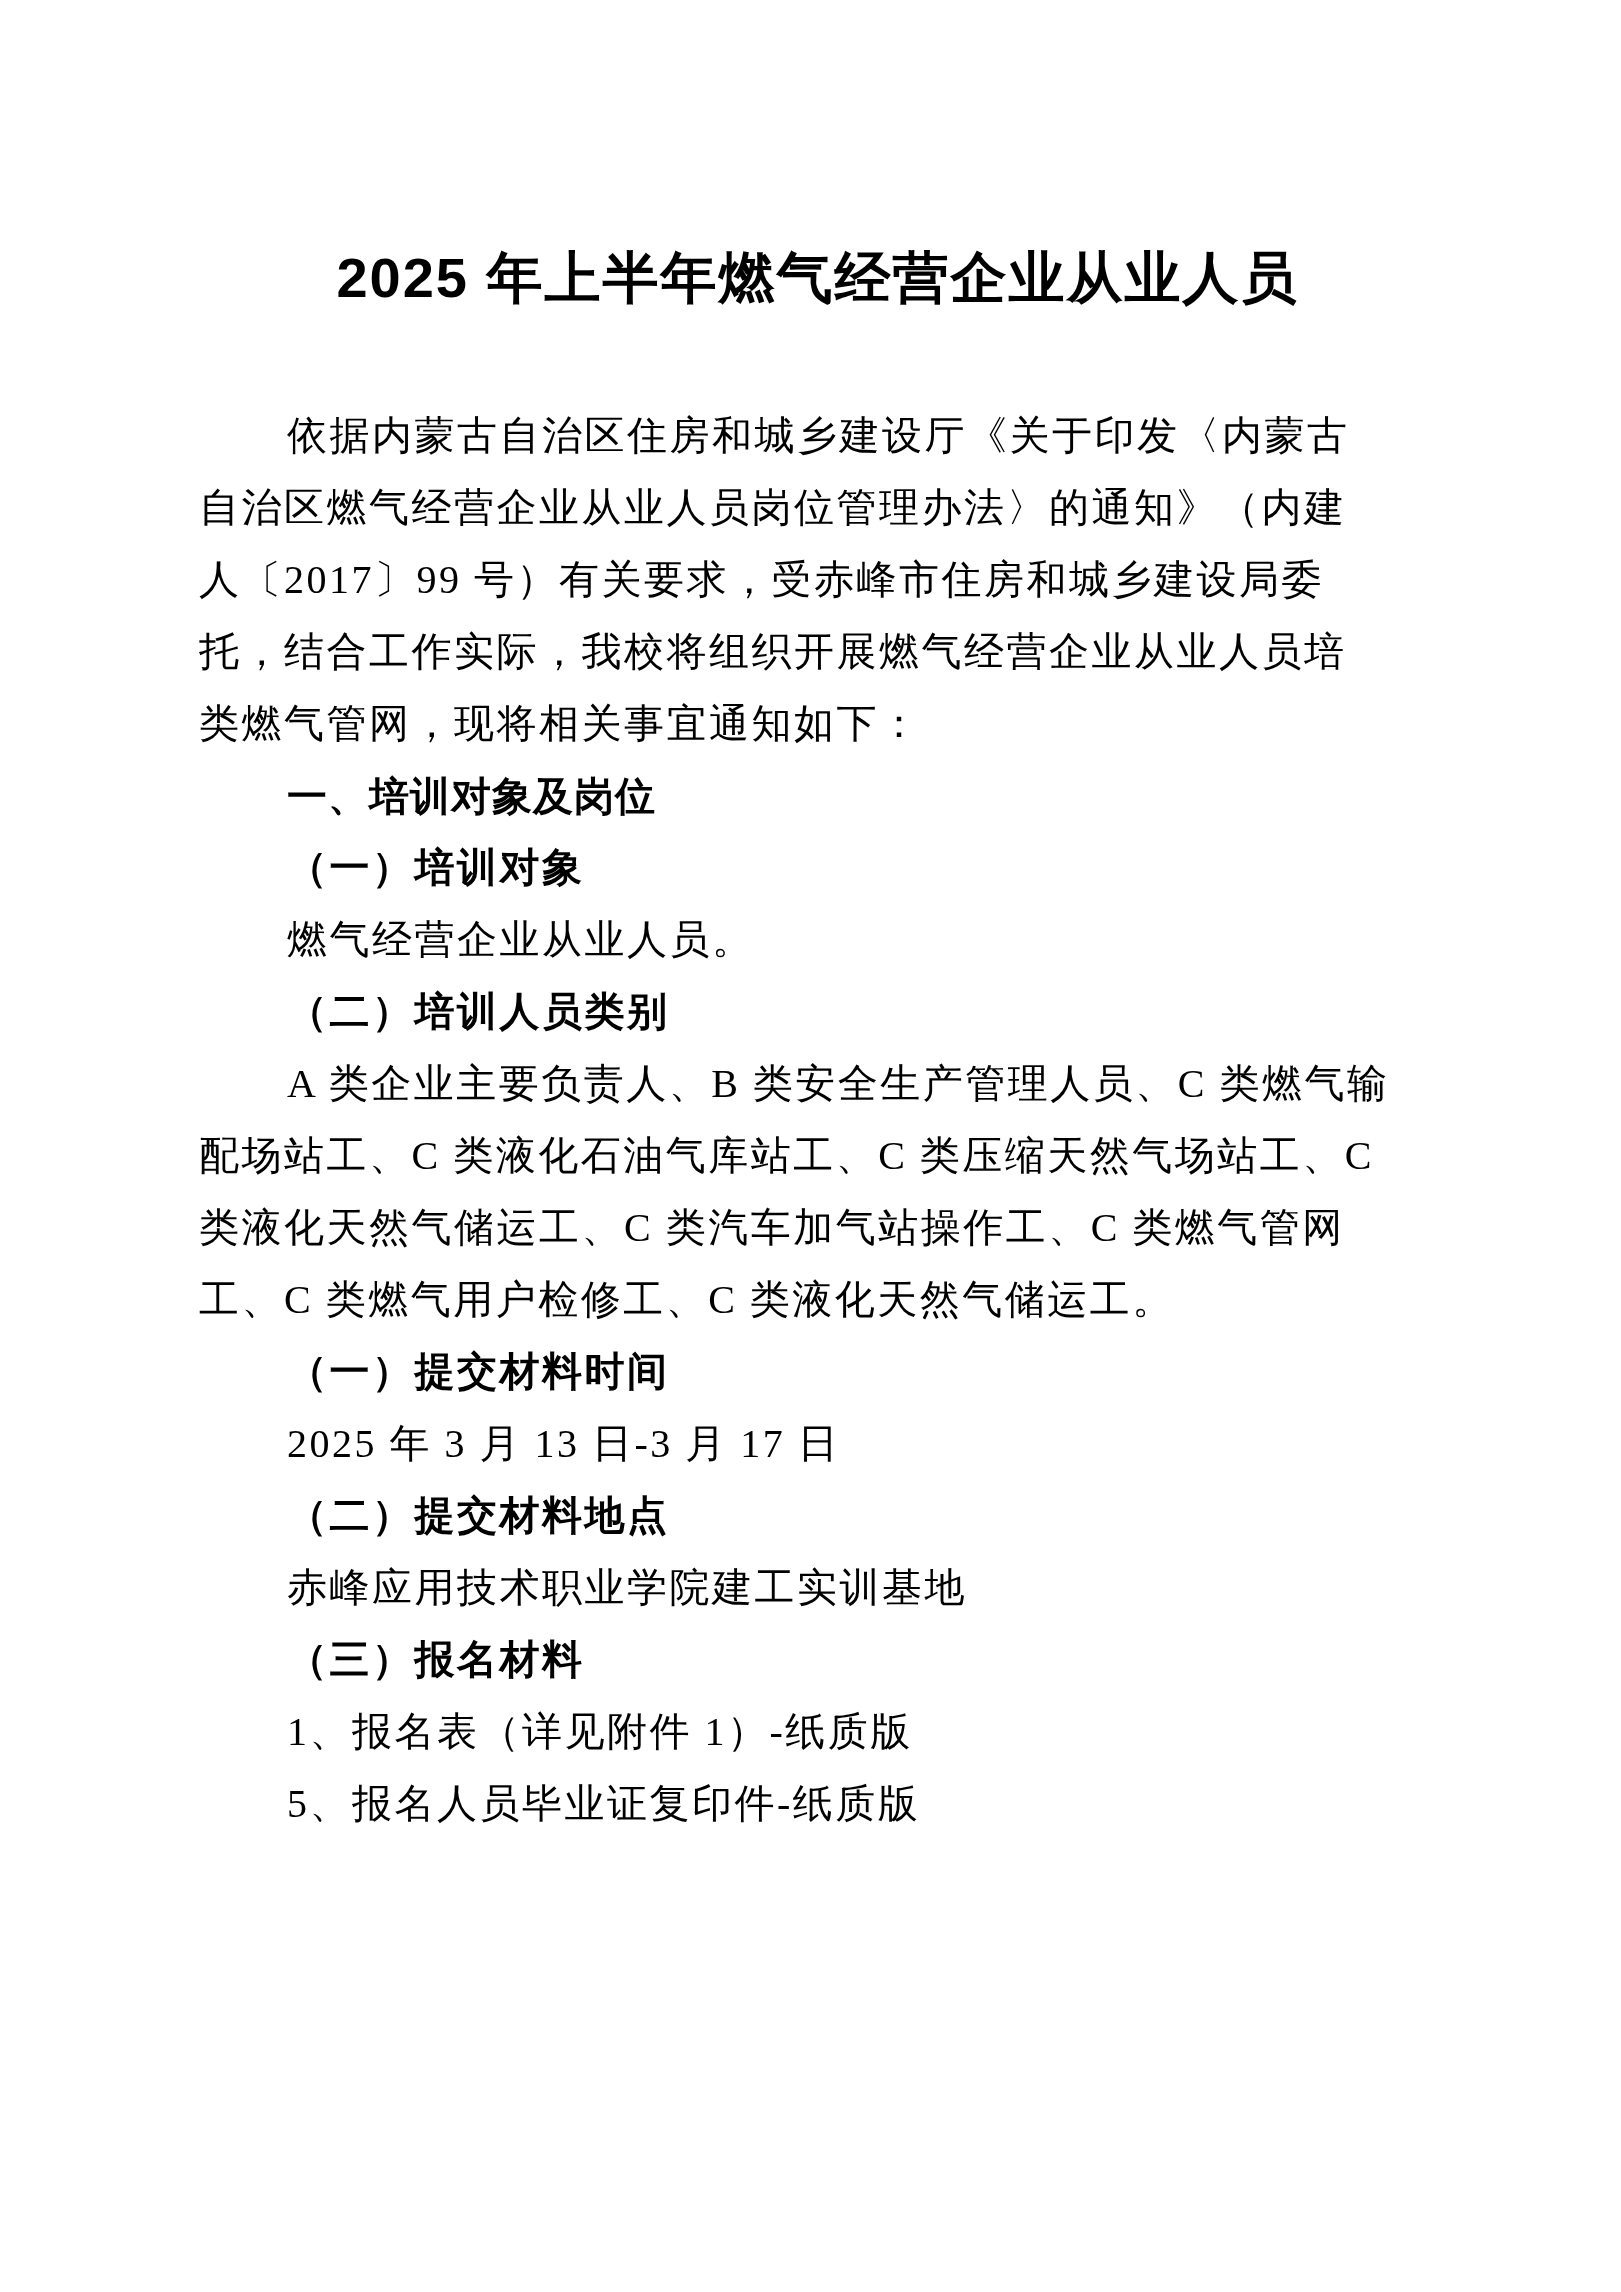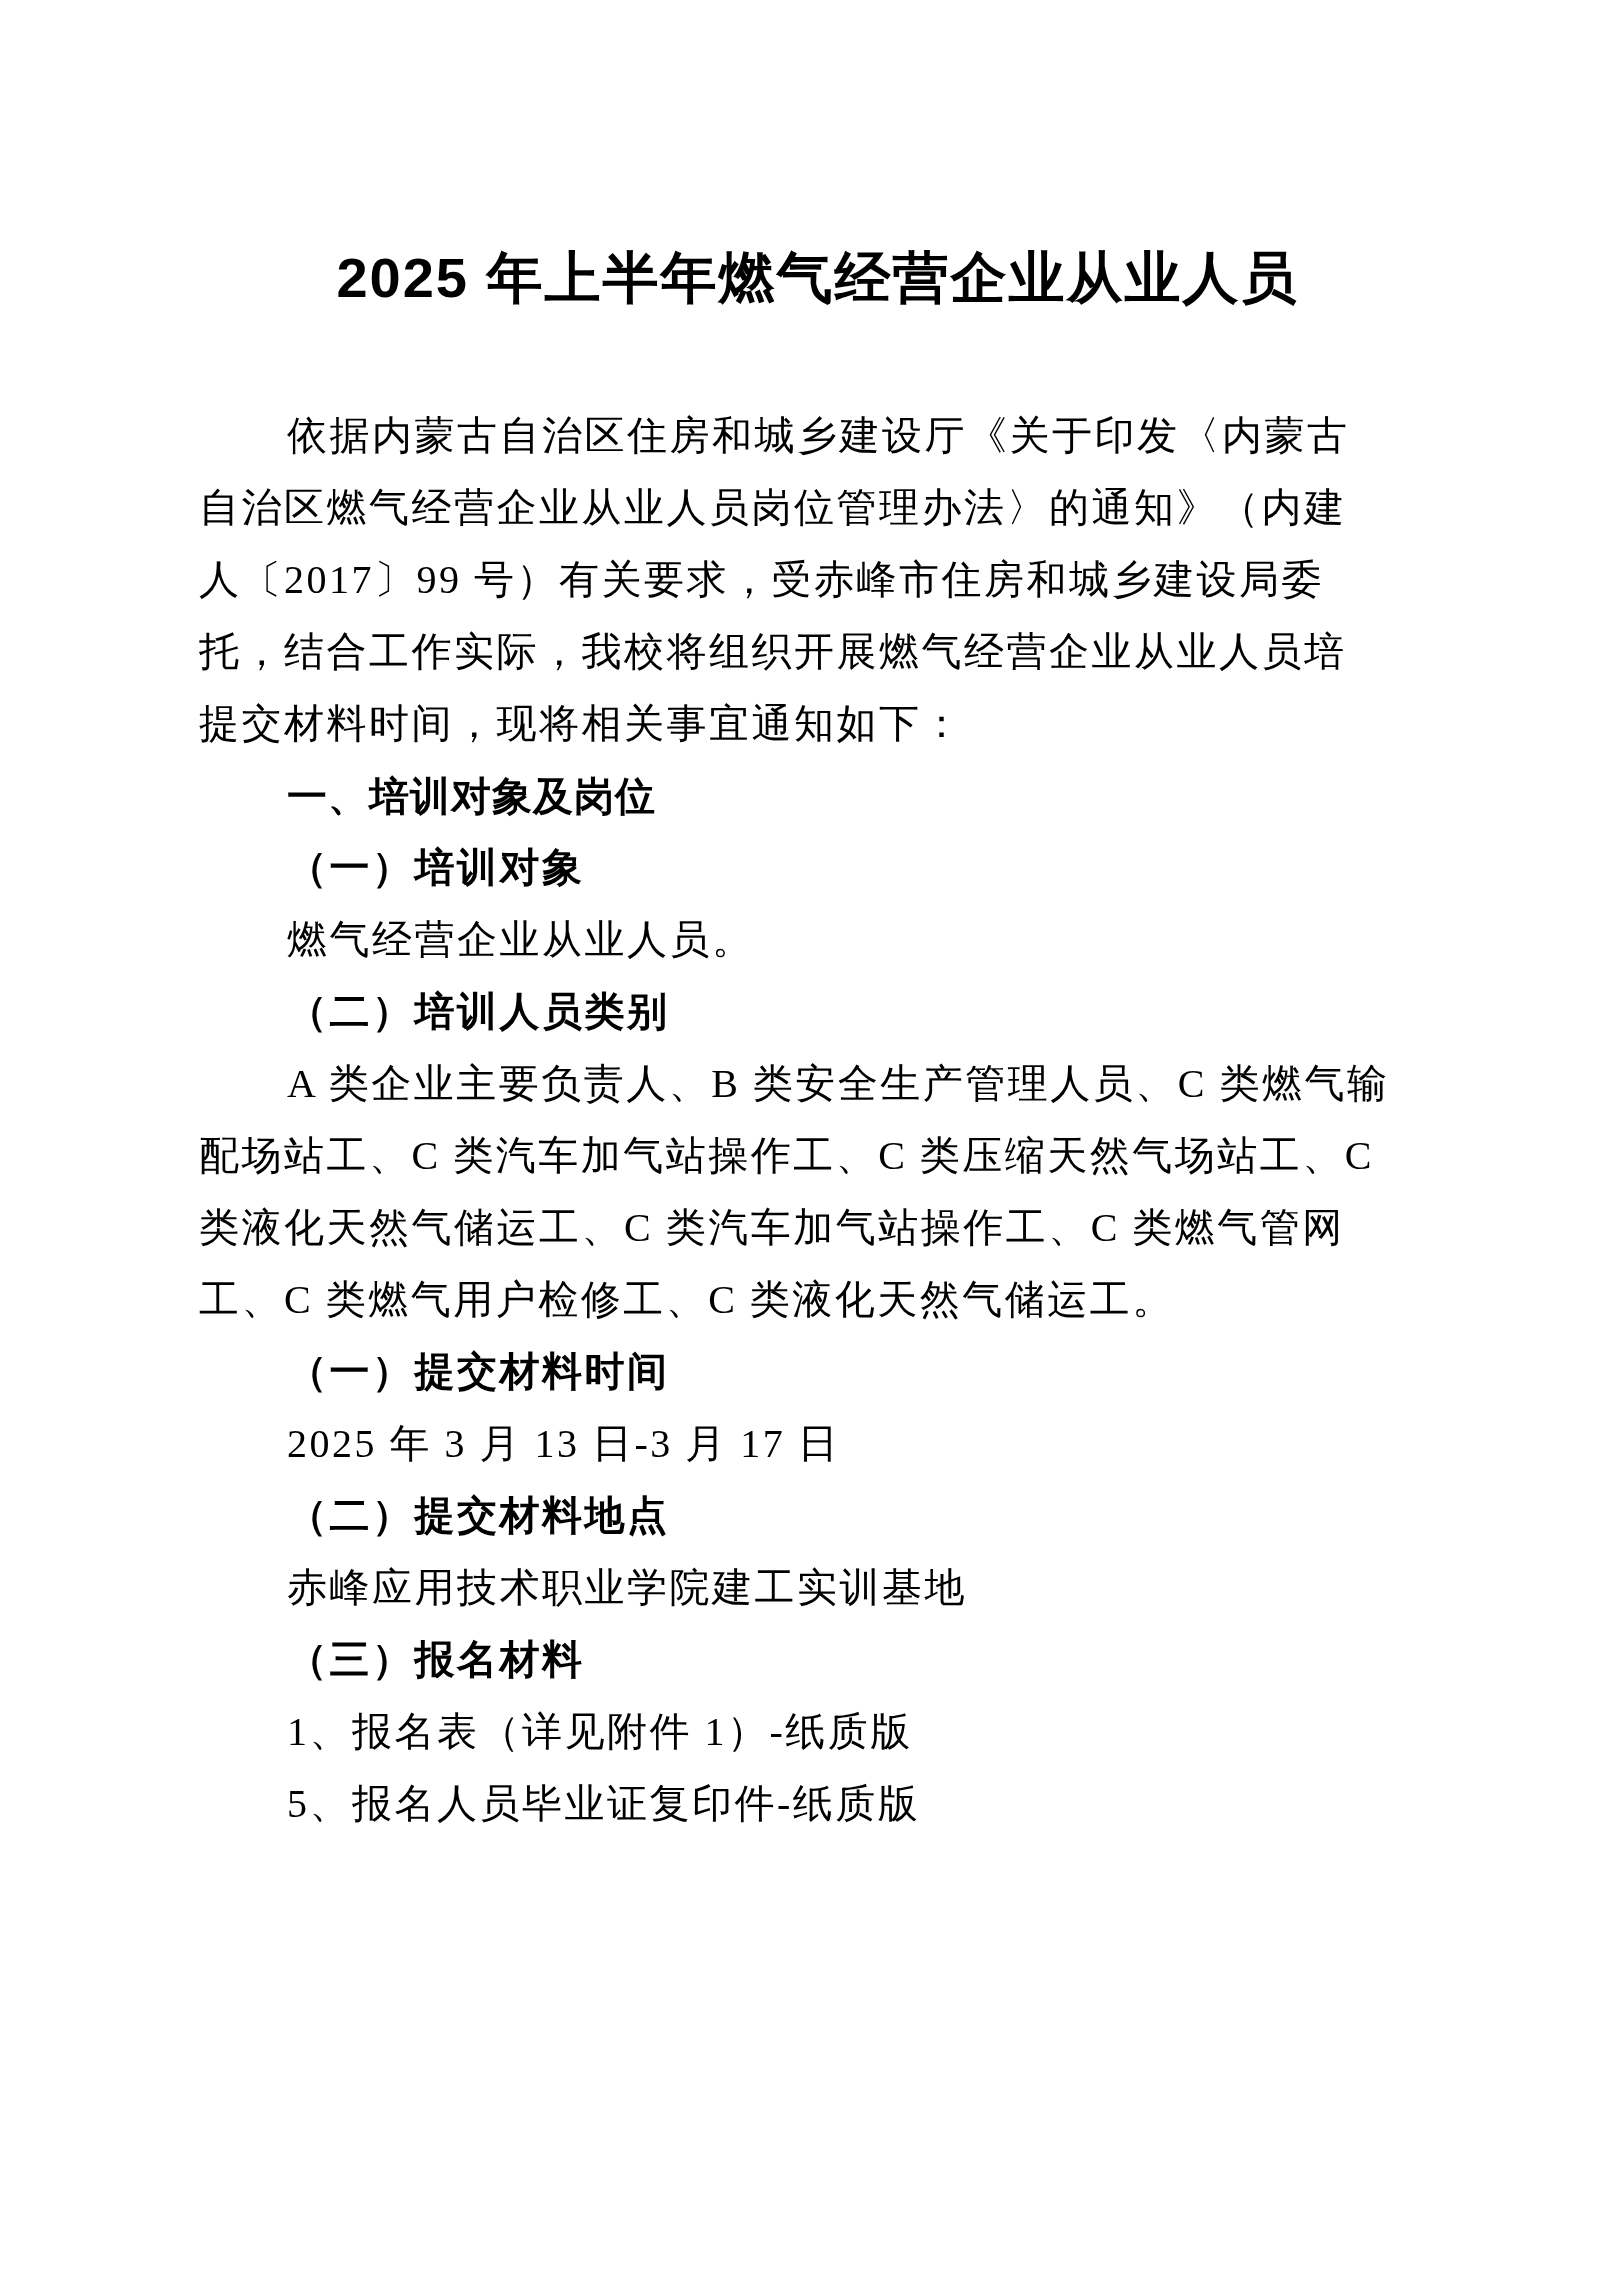--- a/index.html
+++ b/index.html
@@ -52,27 +52,27 @@
 
     <div class="title-block">
       <div class="title-line">2025 年上半年燃气经营企业从业人员</div>
     </div>
 
     <div class="body-block">
       <div class="line indent">依据内蒙古自治区住房和城乡建设厅《关于印发〈内蒙古</div>
       <div class="line">自治区燃气经营企业从业人员岗位管理办法〉的通知》（内建</div>
       <div class="line">人〔2017〕99 号）有关要求，受赤峰市住房和城乡建设局委</div>
       <div class="line">托，结合工作实际，我校将组织开展燃气经营企业从业人员培</div>
-      <div class="line">提交材料时间，现将相关事宜通知如下：</div>
+      <div class="line">类燃气管网，现将相关事宜通知如下：</div>
       <div class="line h1 indent">一、培训对象及岗位</div>
       <div class="line h2 indent">（一）培训对象</div>
       <div class="line indent">燃气经营企业从业人员。</div>
       <div class="line h2 indent">（二）培训人员类别</div>
       <div class="line indent">A 类企业主要负责人、B 类安全生产管理人员、C 类燃气输</div>
-      <div class="line">配场站工、C 类汽车加气站操作工、C 类压缩天然气场站工、C</div>
+      <div class="line">配场站工、C 类液化石油气库站工、C 类压缩天然气场站工、C</div>
       <div class="line">类液化天然气储运工、C 类汽车加气站操作工、C 类燃气管网</div>
       <div class="line">工、C 类燃气用户检修工、C 类液化天然气储运工。</div>
       <div class="line h2 indent">（一）提交材料时间</div>
       <div class="line indent">2025 年 3 月 13 日-3 月 17 日</div>
       <div class="line h2 indent">（二）提交材料地点</div>
       <div class="line indent">赤峰应用技术职业学院建工实训基地</div>
       <div class="line h2 indent">（三）报名材料</div>
       <div class="line indent">1、报名表（详见附件 1）-纸质版</div>
       <div class="line indent">5、报名人员毕业证复印件-纸质版</div>
     </div>

